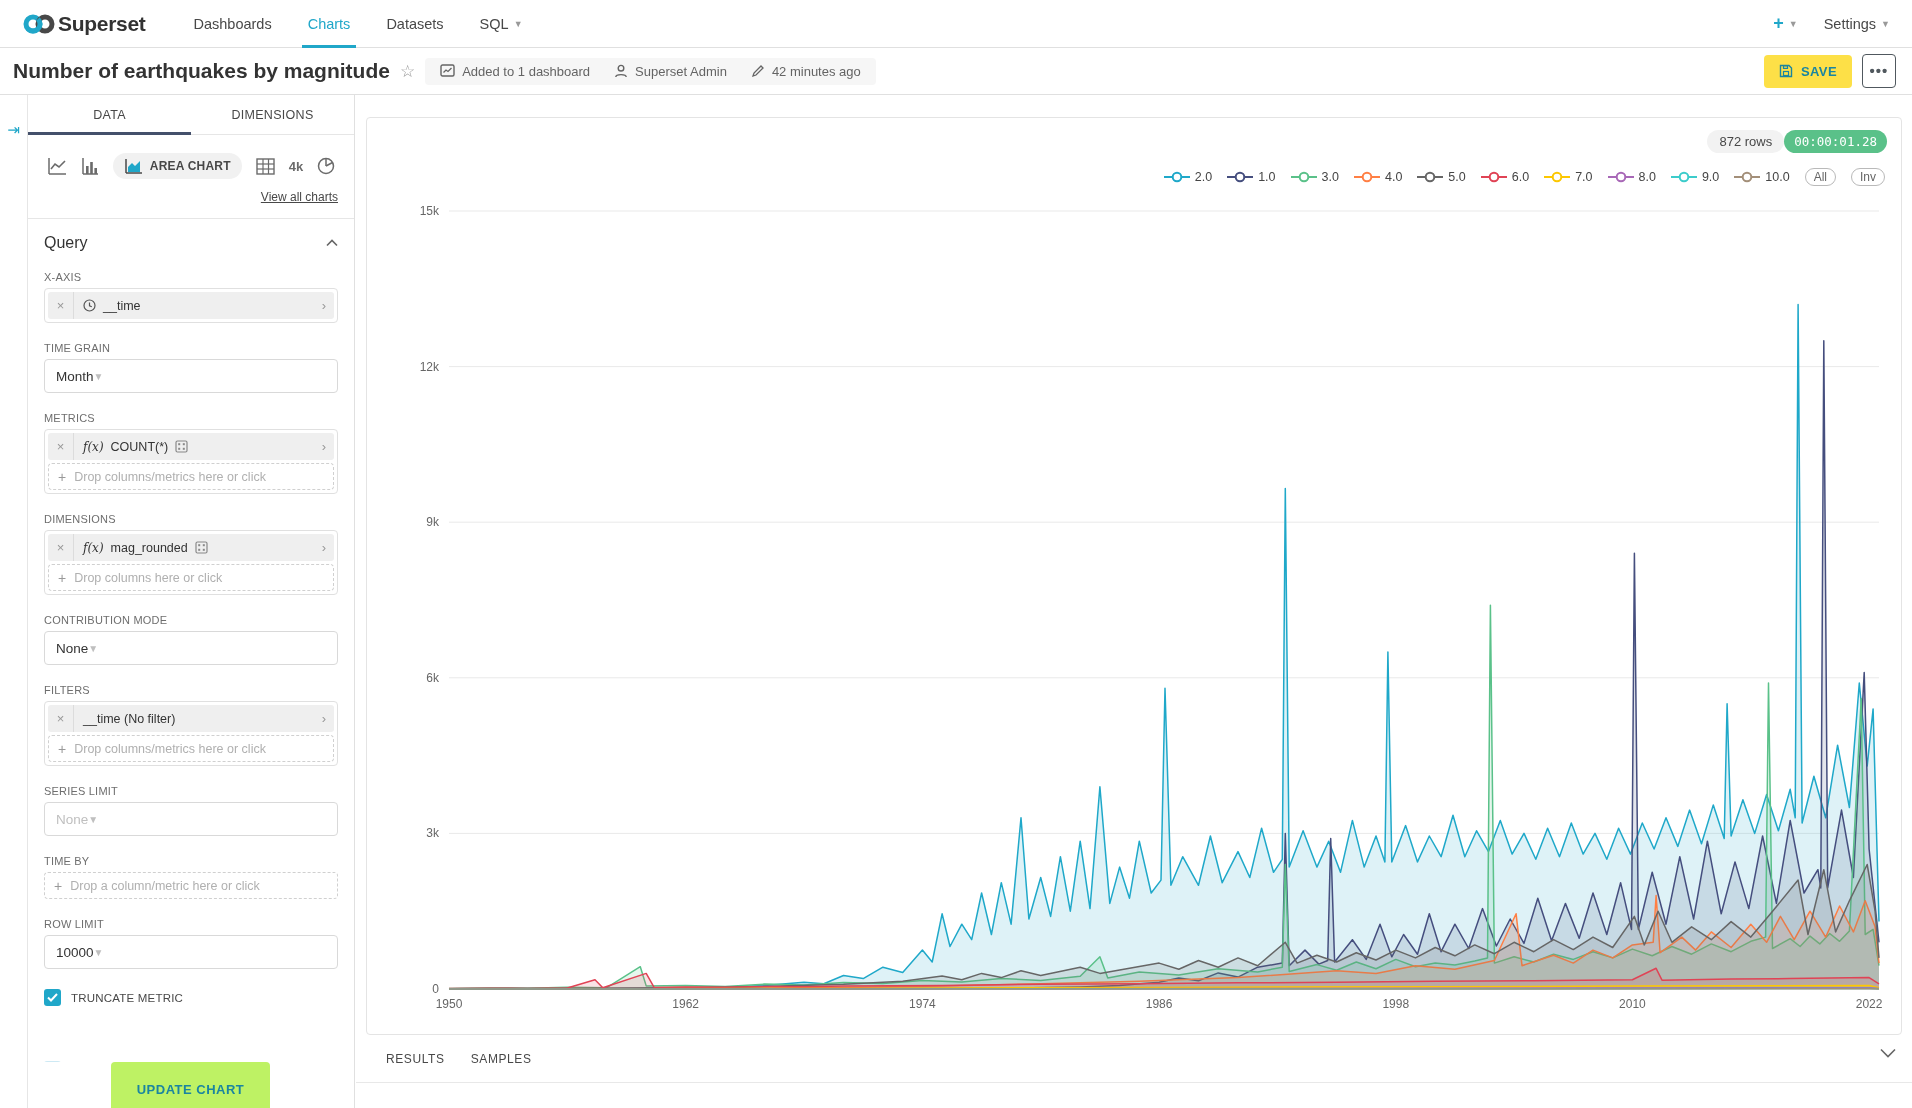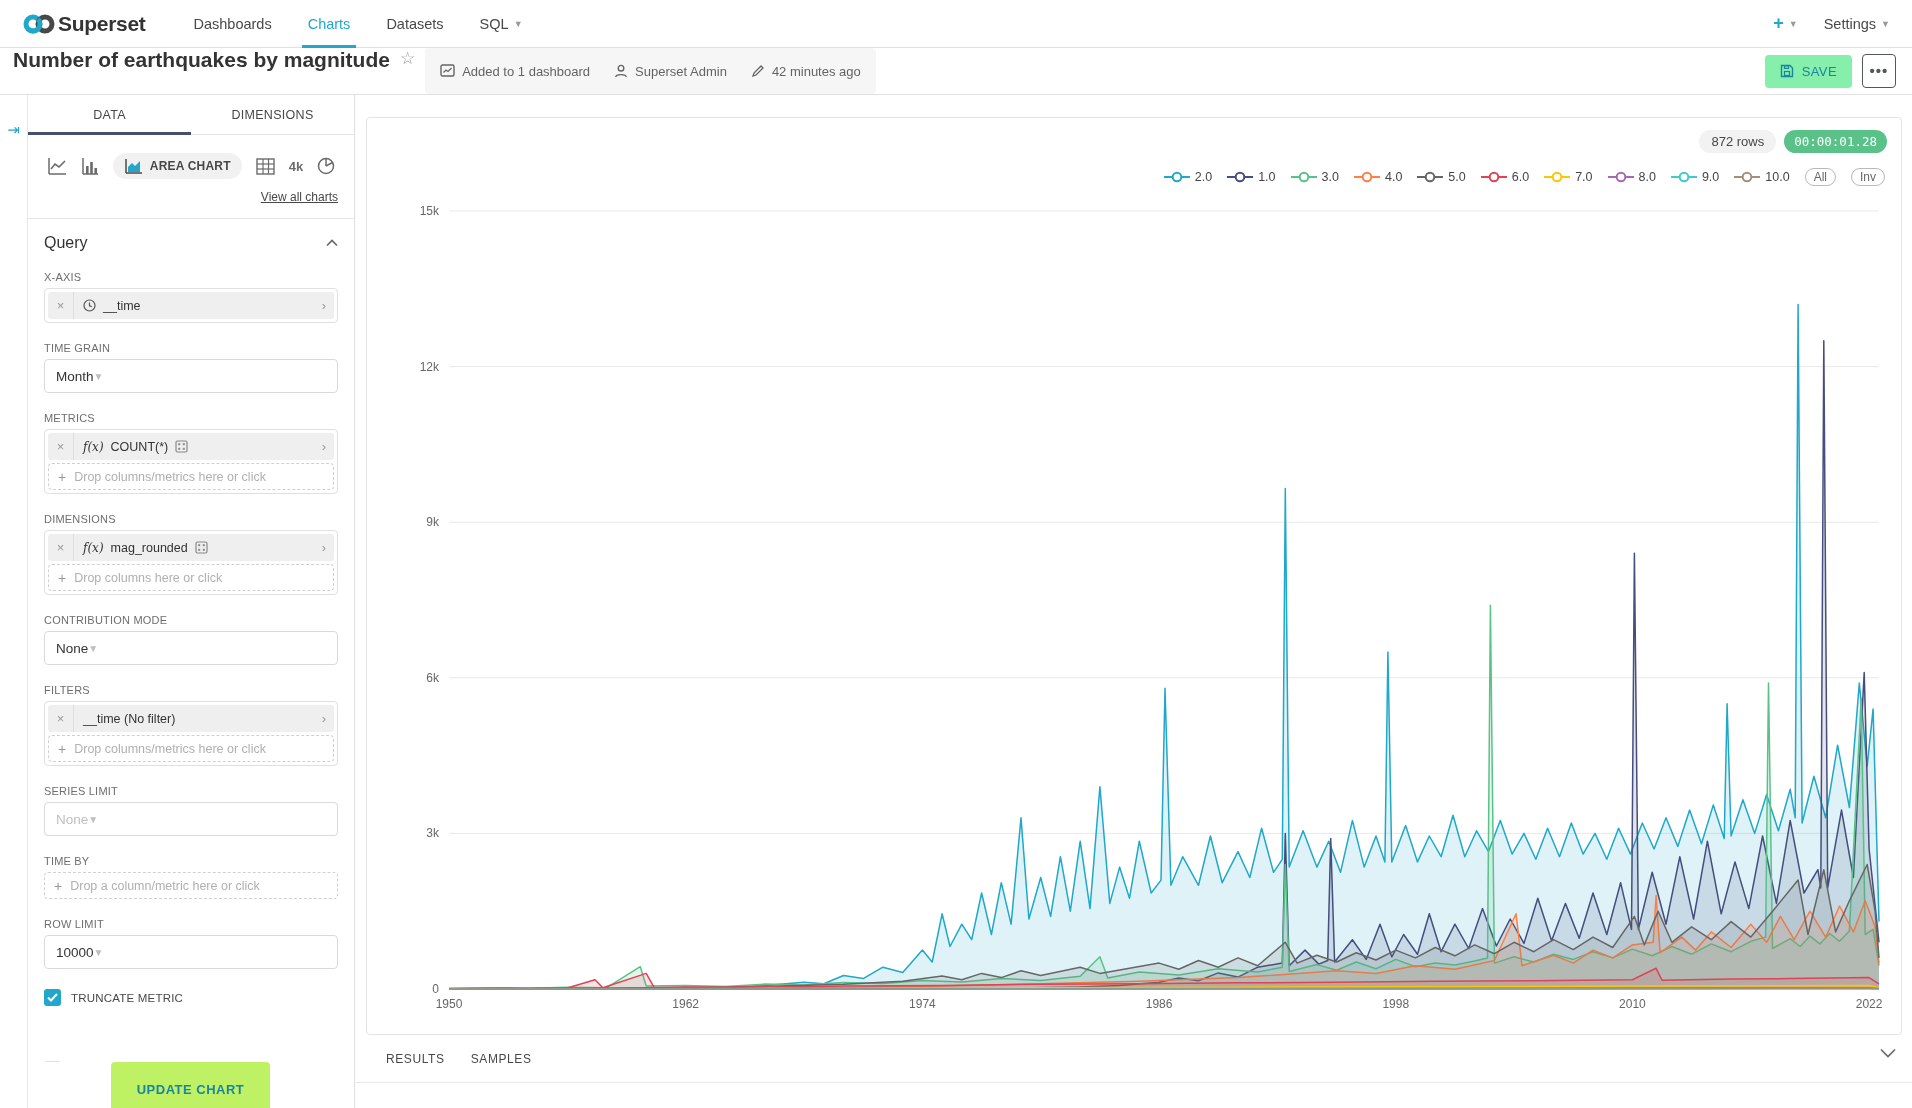--- a/index.html
+++ b/index.html
@@ -17,30 +17,30 @@
   .nav-item.active { color:#20a7c9; }
   .nav-item.active::after { content:""; position:absolute; left:12px; right:12px; bottom:0;
     height:3px; background:#20a7c9; }
   .caret { font-size:9px; color:#999; margin-left:5px; }
   .nav-right { margin-left:auto; display:flex; align-items:center; gap:26px; margin-right:22px; }
   .nav-plus { color:#20a7c9; font-size:18px; font-weight:bold; }
   .nav-settings { font-size:14.5px; color:#484848; }
 
   
   .page-header { position:absolute; left:0; top:48px; width:1912px; height:47px; background:#fff;
-    border-bottom:1px solid #e0e0e0; display:flex; }
+    border-bottom:1px solid #e0e0e0; display:flex; align-items:center; }
   .page-title { font-size:21px; font-weight:bold; color:#333; margin-left:13px; }
   .fav-star { color:#9a9a9a; font-size:17px; margin:0 10px 0 10px; }
   .meta-box { display:flex; align-items:center; gap:24px; background:#f6f6f6; border-radius:4px;
     padding:6px 15px; font-size:13px; color:#646464; }
   .meta-item { display:flex; align-items:center; gap:7px; }
   .meta-item svg { display:block; }
   .header-actions { margin-left:auto; margin-right:16px; display:flex; align-items:center; gap:10px; }
-  .save-btn { display:flex; align-items:center; gap:8px; background:#86efac; color:#1a85a0;
-    font-size:13px; font-weight:normal; letter-spacing:.4px; border:none; border-radius:4px;
+  .save-btn { display:flex; align-items:center; gap:8px; background:#fde047; color:#1a85a0;
+    font-size:13px; font-weight:bold; letter-spacing:.4px; border:none; border-radius:4px;
     padding:9px 15px; cursor:pointer; }
   .more-btn { width:34px; height:34px; border:1px solid #50585e; border-radius:4px; background:#fff;
     color:#50585e; font-size:15px; font-weight:bold; letter-spacing:1px; line-height:10px; cursor:pointer; }
 
   
   .gutter { position:absolute; left:0; top:95px; width:28px; height:1013px; background:#fff;
     border-right:1px solid #e6e6e6; }
   .collapse-icon { display:block; margin:26px auto 0; color:#20a7c9; font-size:15px; text-align:center; cursor:pointer; }
 
   
@@ -86,21 +86,21 @@
   .ghost-checkbox { position:absolute; left:16px; bottom:30px; width:17px; height:17px;
     background:#cde9f4; border-radius:3px; }
   .panel-footer { position:absolute; left:0; right:1px; bottom:0; height:46px; background:#fff;
     display:flex; align-items:flex-start; justify-content:center; }
   .update-btn { background:#bef264; color:#1a85a0; border:none; border-radius:4px; font-size:13px;
     font-weight:bold; letter-spacing:.5px; padding:20px 26px; cursor:pointer; margin-top:0; }
 
   
   .chart-card { position:absolute; left:366px; top:117px; width:1536px; height:918px;
     border:1px solid #e4e4e4; border-radius:4px; background:#fff; }
-  .badge-row { position:absolute; top:12px; right:14px; display:flex; gap:8px; align-items:center;justify-content:center; }
+  .badge-row { position:absolute; top:12px; right:14px; display:flex; align-items:center;justify-content:center; }
   .rows-badge { background:#f2f2f2; color:#484848; font-size:13px; border-radius:12px; padding:4px 12px; }
   .timer-badge { background:#5ac189; color:#fff; font-family:"DejaVu Sans Mono","Liberation Mono",monospace;
     font-size:12.5px; border-radius:12px; padding:4px 10px; }
   .legend { position:absolute; top:50px; right:16px; display:flex; align-items:center; gap:15px; }
   .legend-item { display:flex; align-items:center; gap:5px; font-size:12.5px; color:#454545; cursor:pointer; }
   .legend-pill { border:1.5px solid #b9b9b9; border-radius:11px; padding:1px 8px; font-size:12px;
     color:#666; cursor:pointer; }
   .plot-svg { position:absolute; left:0; top:0; }
   .plot-svg text { font-family:"Liberation Sans","DejaVu Sans",sans-serif; font-size:12px; fill:#666; }
 

